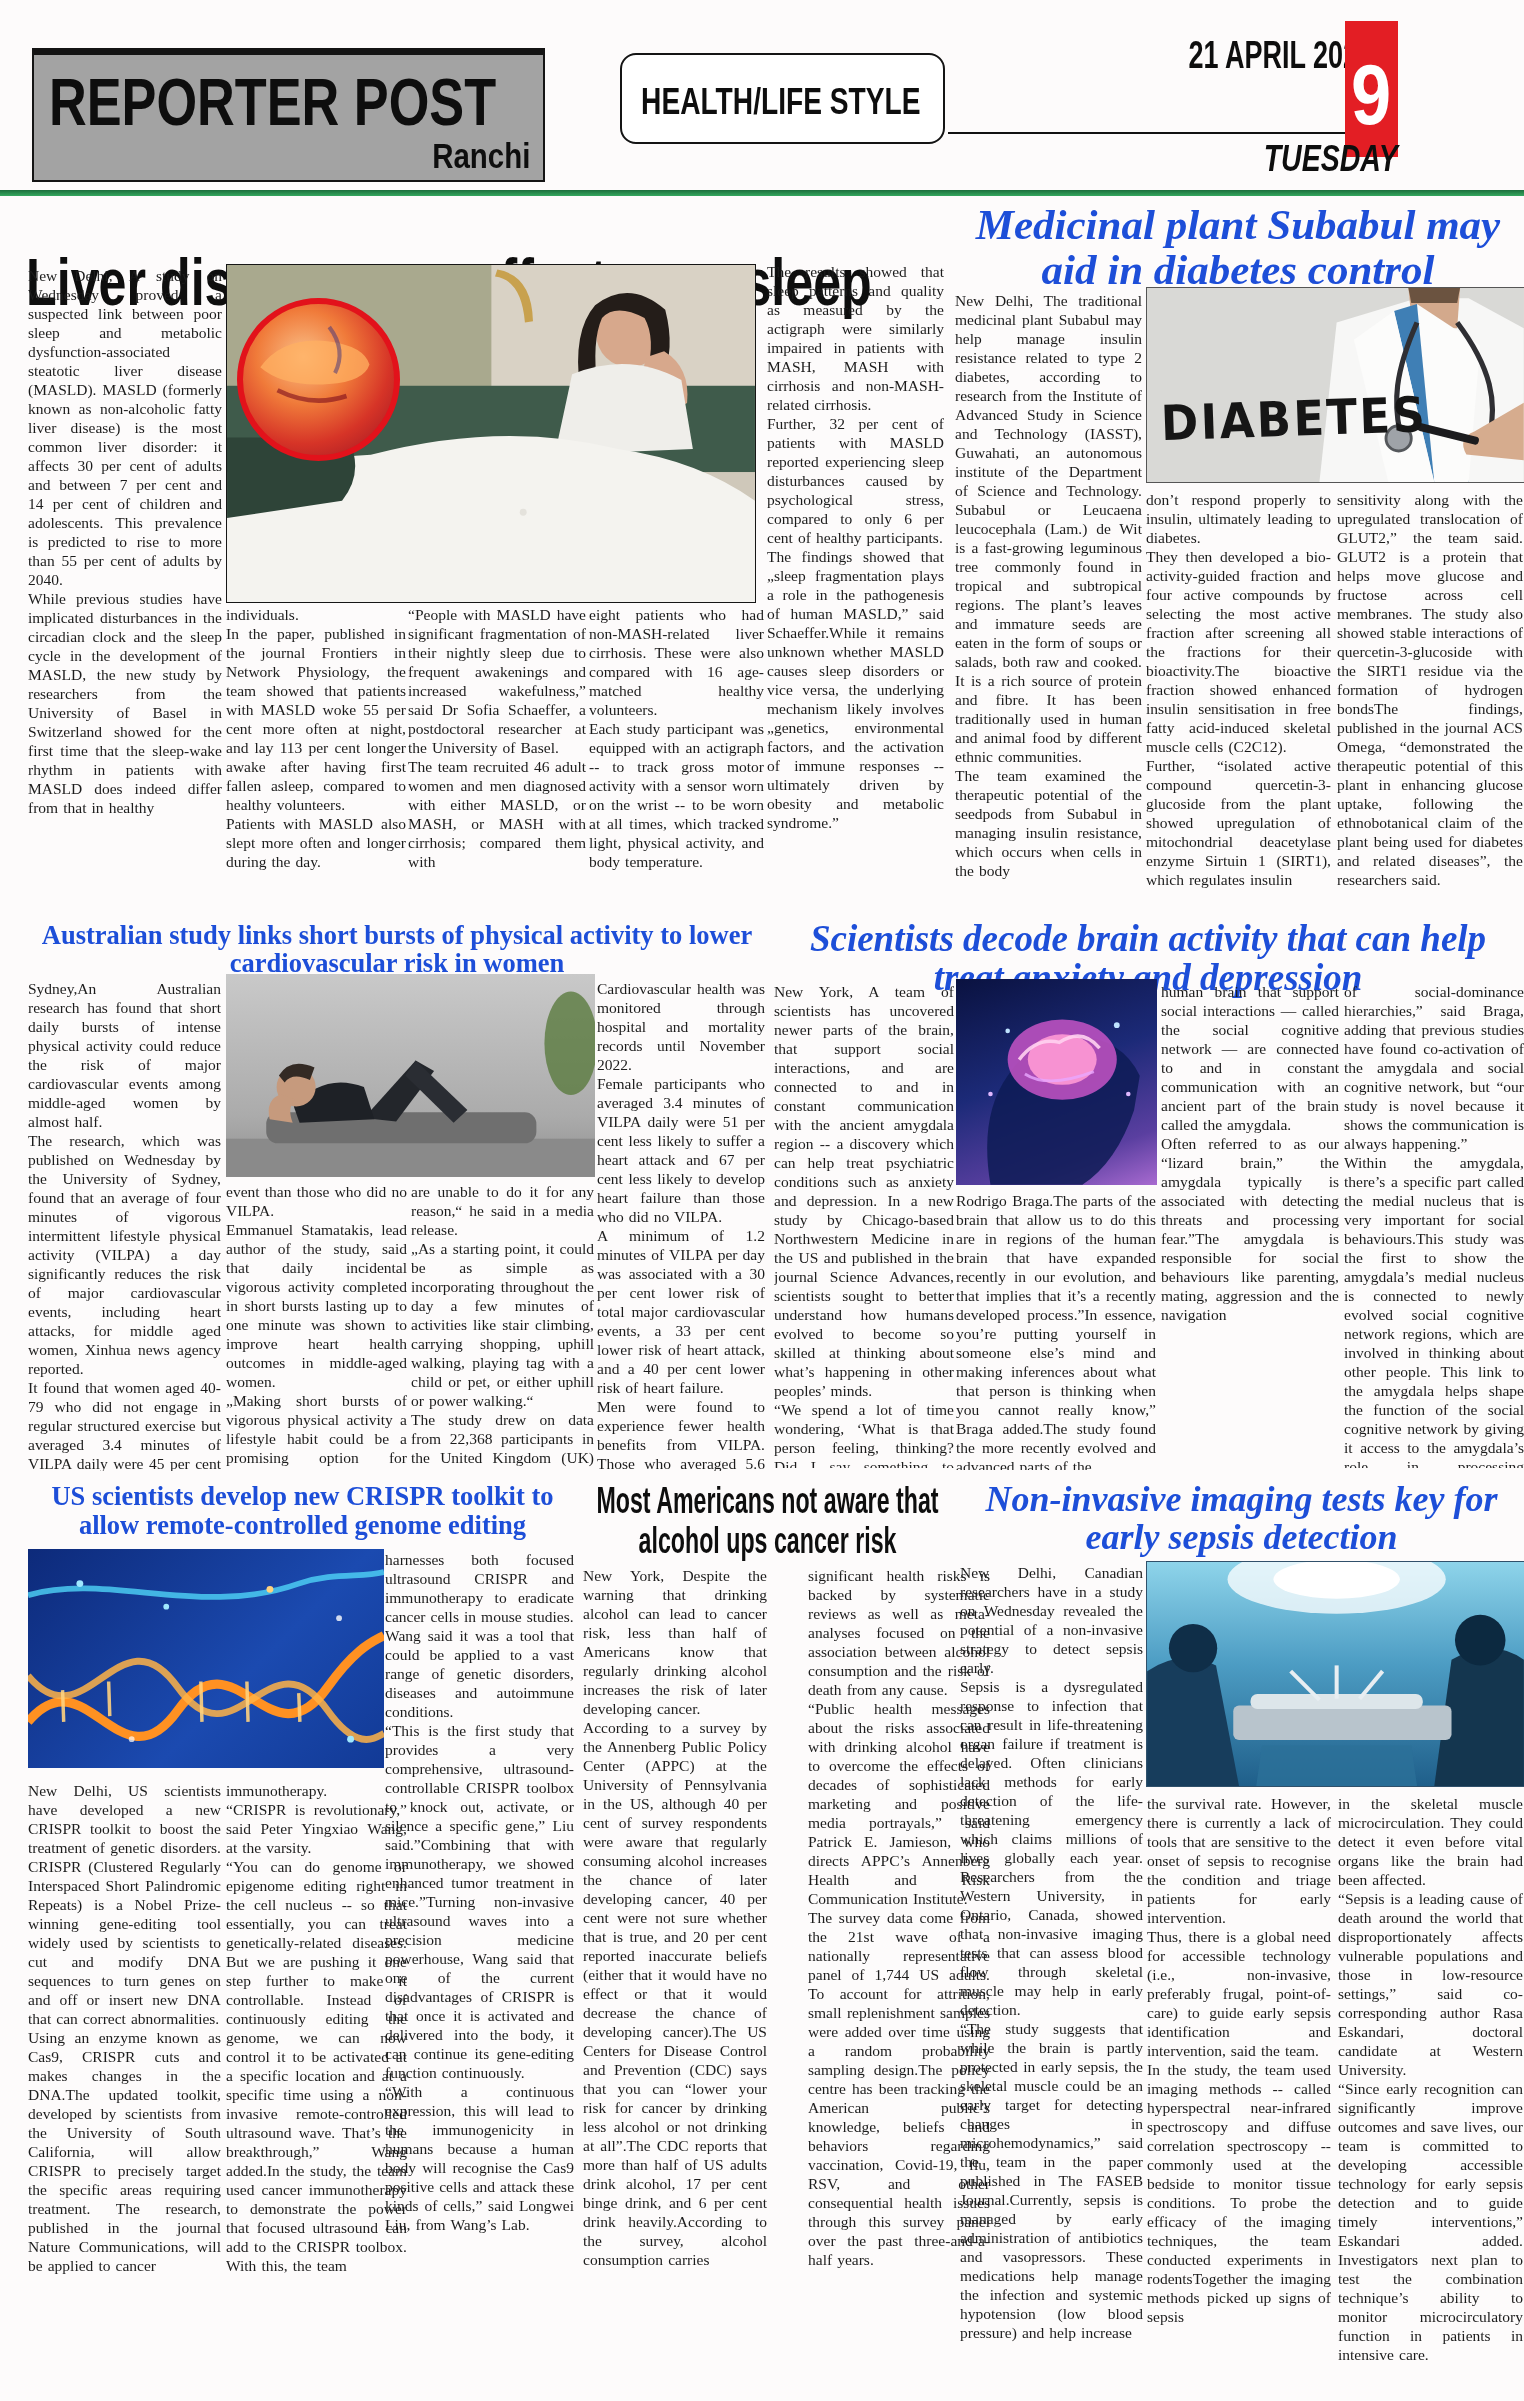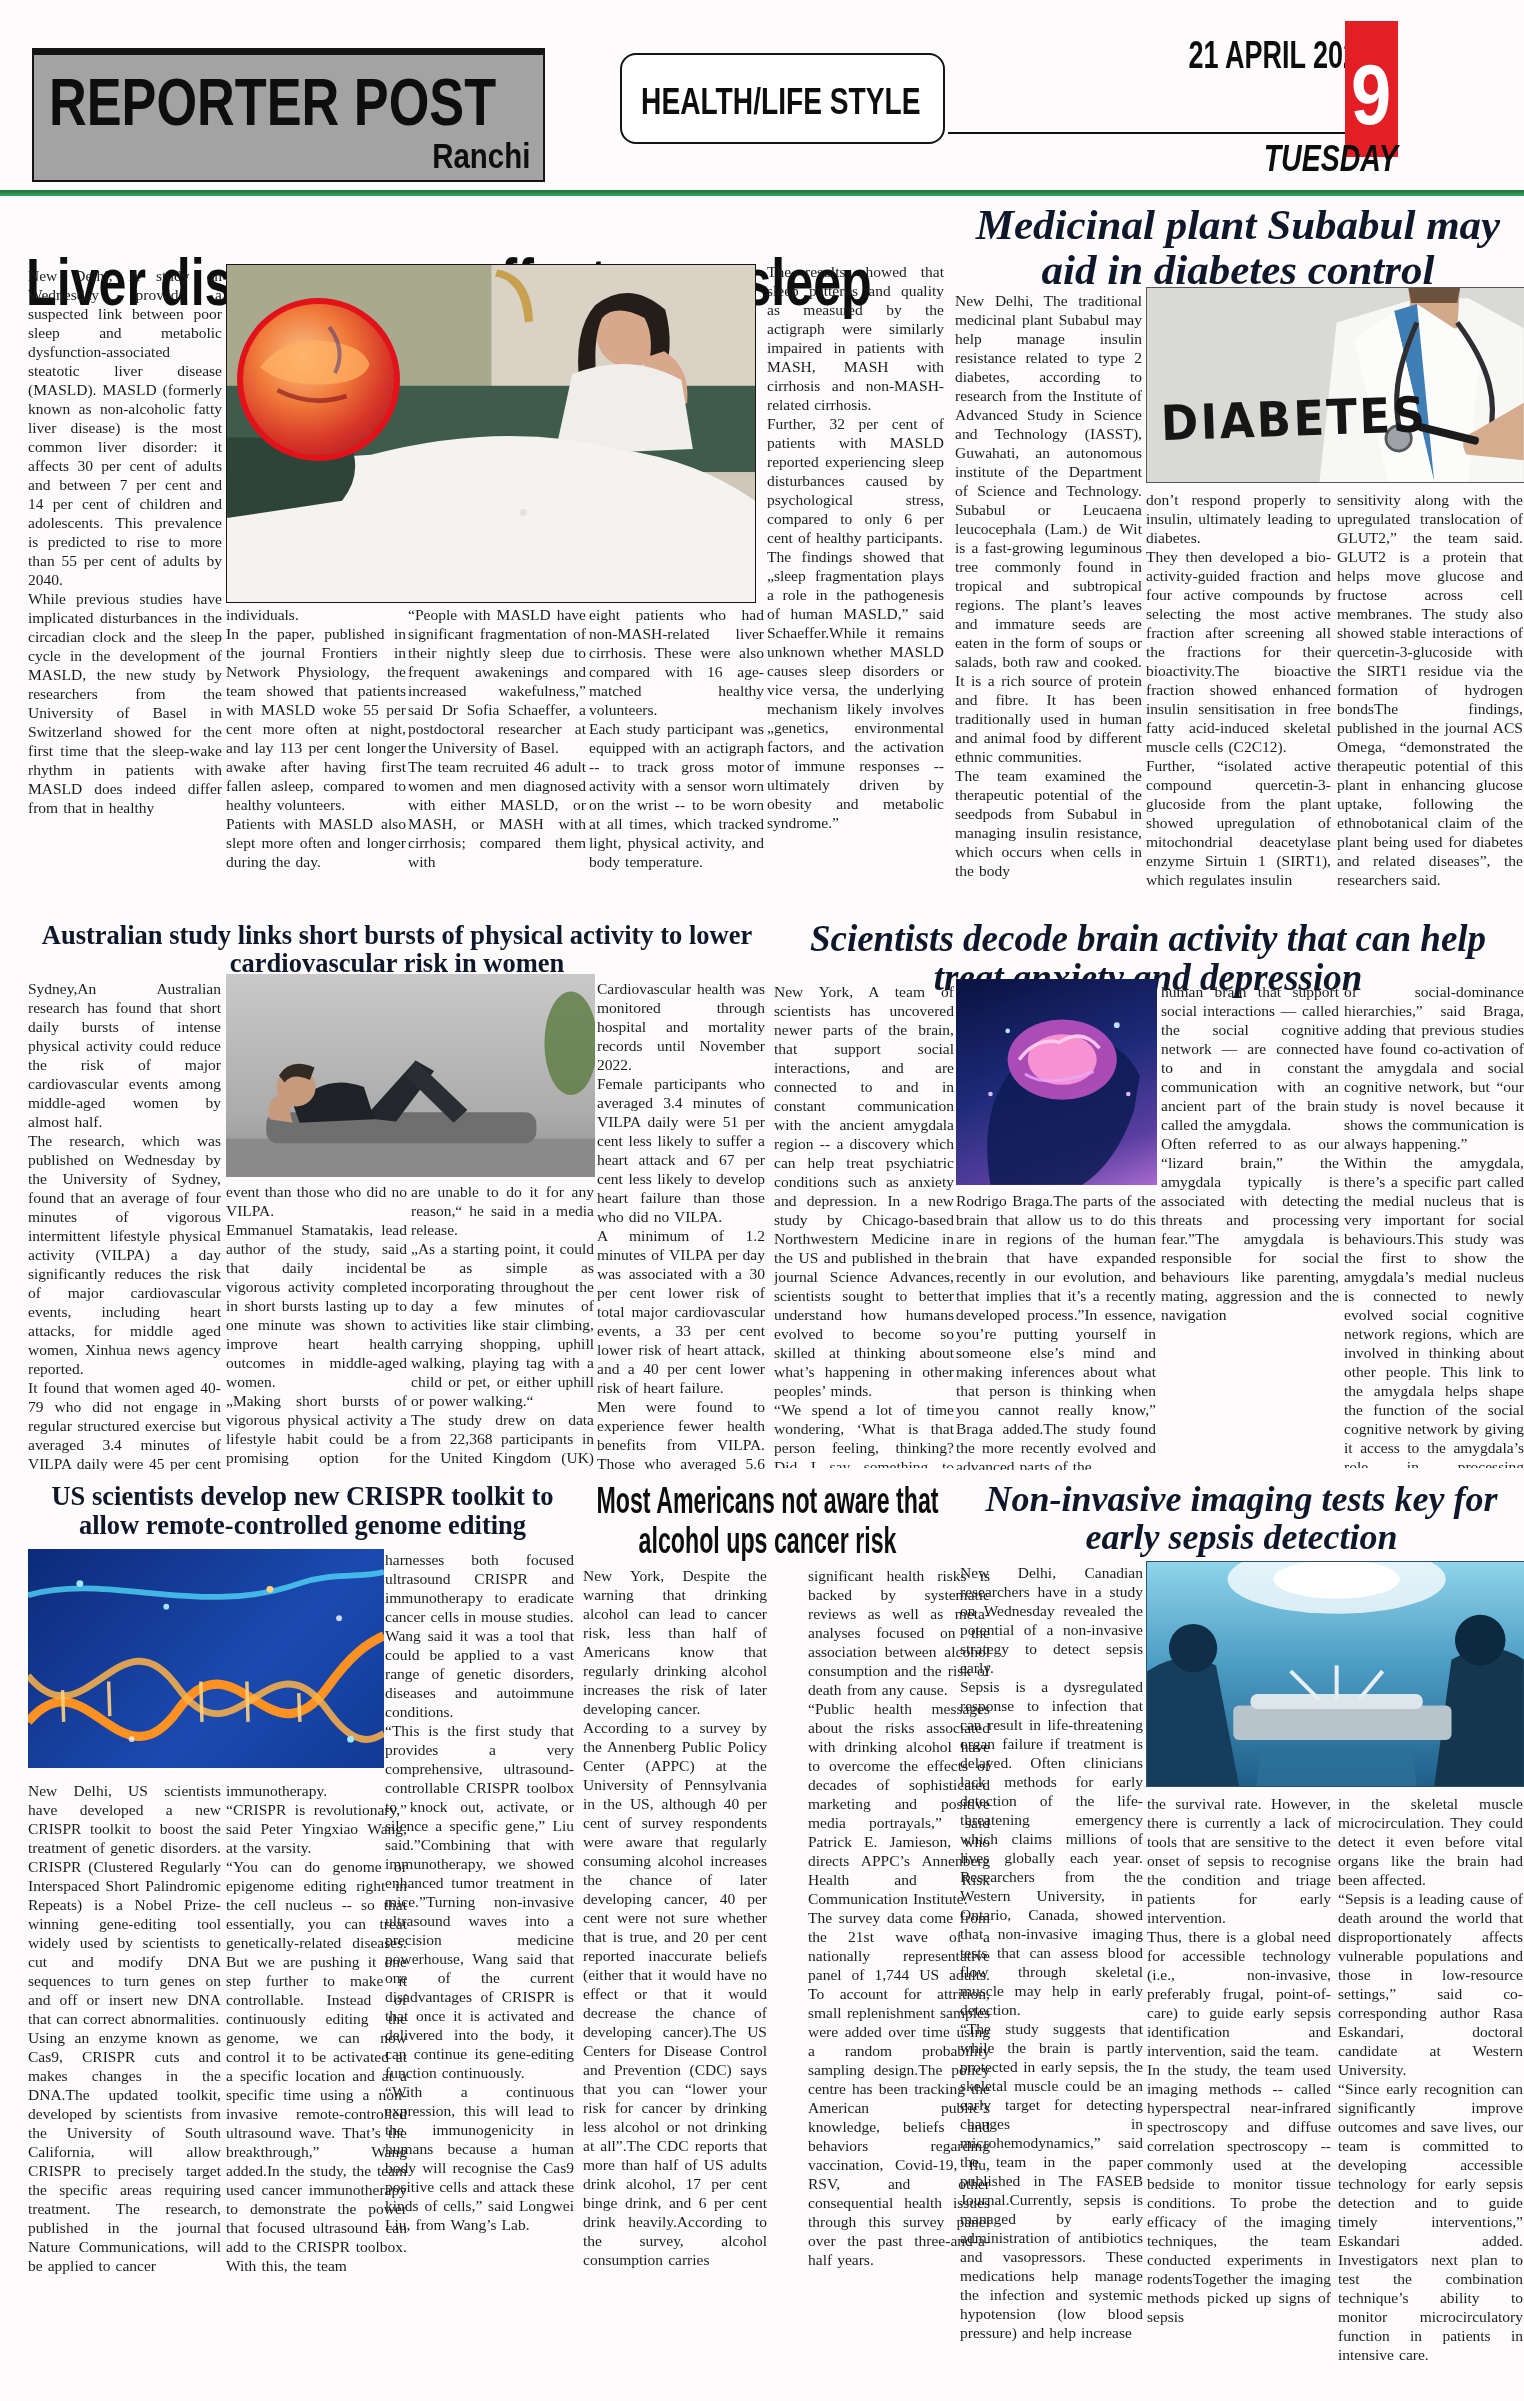--- a/index.html
+++ b/index.html
@@ -2,21 +2,21 @@
 <html style="font-size:9.2px"><head>
 <meta charset="utf-8">
 <style>
   html,body{margin:0;padding:0;background:#efe7e9;}
   #page{position:relative;width:1525px;height:2401px;background:#fdfbfb;font-family:"Liberation Serif",serif;color:#161616;overflow:hidden;}
   .abs{position:absolute;}
   .col{position:absolute;text-align:justify;white-space:pre-line;overflow:hidden;font-size:15.5px;line-height:19px;color:#1c1c1c;word-spacing:1.2px;}
   .hcond{position:absolute;font-family:"Liberation Sans",sans-serif;font-weight:bold;color:#0e0e0e;}
   .sq{display:inline-block;transform:scale(var(--sx,1),var(--sy,1));transform-origin:left top;white-space:nowrap;}
   .sqc{display:inline-block;transform:scale(var(--sx,1),var(--sy,1));transform-origin:center top;}
-  .hserif{position:absolute;font-family:"Liberation Serif",serif;font-weight:bold;text-align:center;color:#0f172a;}
+  .hserif{position:absolute;font-family:"Liberation Serif",serif;font-weight:bold;text-align:center;color:#1d4ed8;}
   .ital{font-style:italic;}
   .photo{position:absolute;overflow:hidden;}
   .rule{position:absolute;background:#111;}
   svg{display:block;}
 </style>
 </head>
 <body>
 
 <div id="page">
 

